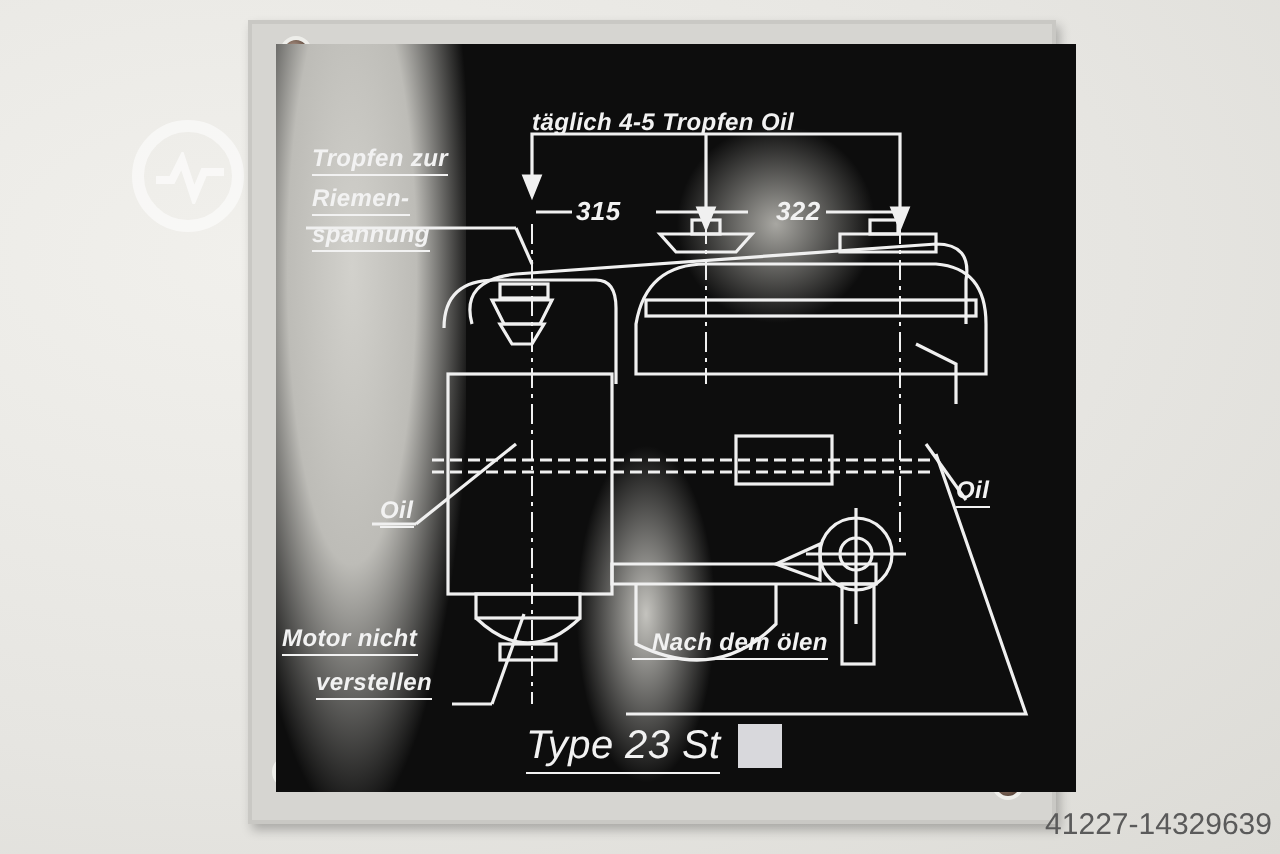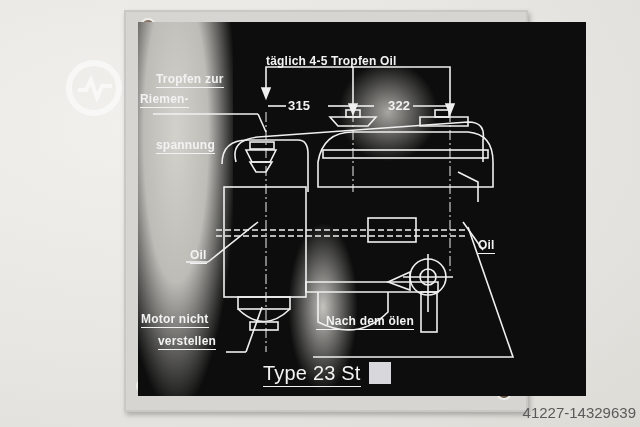--- a/index.html
+++ b/index.html
@@ -18,22 +18,22 @@
       border-radius:50%; border:6px solid rgba(255,255,255,0.55);
       box-sizing:border-box;
     }
     .watermark-logo svg { position:absolute; left:4px; top:10px; }
     .plate-frame {
       position:absolute; left:124px; top:10px; width:404px; height:402px;
       background:#d6d5d1; border:2px solid #c9c8c4; box-sizing:border-box;
       box-shadow: 2px 3px 5px rgba(0,0,0,0.25);
     }
     .plate {
-      position:absolute; left:138px; top:22px; width:448px; height:374px;
-      background:#0d0d0d; overflow:hidden;
+      position:absolute; left:138px; top:22px; width:400px; height:374px;
+      background:#0d0d0d; overflow:hidden;font-style:italic;
     }
     .worn1 { position:absolute; left:0; top:0; width:95px; height:374px;
       background: radial-gradient(ellipse at 40% 30%, #d2d1cc 0%, #bdbcb7 40%, rgba(40,40,40,0) 75%); }
     .worn2 { position:absolute; left:150px; top:200px; width:70px; height:170px;
       background: radial-gradient(ellipse at 50% 50%, #c4c3be 0%, rgba(30,30,30,0) 70%); }
     .worn3 { position:absolute; left:200px; top:40px; width:100px; height:100px;
       background: radial-gradient(ellipse at 50% 50%, #a8a7a2 0%, rgba(30,30,30,0) 70%); }
     .screw {
       position:absolute; width:16px; height:16px; border-radius:50%;
       background:radial-gradient(circle at 40% 40%, #c0a89a 0%, #6b5548 60%, #3a2c24 100%);
@@ -137,22 +137,22 @@
       <line x1="108" y1="330" x2="124" y2="285"></line>
       <line x1="325" y1="200" x2="345" y2="228"></line>
     </g>
   </svg>
 
   <span class="lbl" style="left:128px;top:32px;">täglich 4-5 Tropfen Oil</span>
   <span class="lbl" style="left:150px;top:76px;font-size:13px;">315</span>
   <span class="lbl" style="left:250px;top:76px;font-size:13px;">322</span>
 
   <span class="lbl ul" style="left:18px;top:50px;">Tropfen zur</span>
-  <span class="lbl ul" style="left:2px;top:70px;text-align:center;">Riemen-</span>
-  <span class="lbl ul" style="left:18px;top:88px;margin-top:28px;">spannung</span>
+  <span class="lbl ul" style="left:18px;top:70px;text-align:center;">Riemen-</span>
+  <span class="lbl ul" style="left:18px;top:88px;">spannung</span>
 
   <span class="lbl ul" style="left:52px;top:226px;">Oil</span>
   <span class="lbl ul" style="left:340px;top:216px;">Oil</span>
 
   <span class="lbl ul" style="left:3px;top:290px;">Motor nicht</span>
   <span class="lbl ul" style="left:20px;top:312px;">verstellen</span>
 
   <span class="lbl ul" style="left:178px;top:292px;padding-left:10px;">Nach dem ölen</span>
 
   <span class="lbl ul" style="left:125px;top:340px;font-size:20px;font-weight:normal;">Type 23 St</span>

